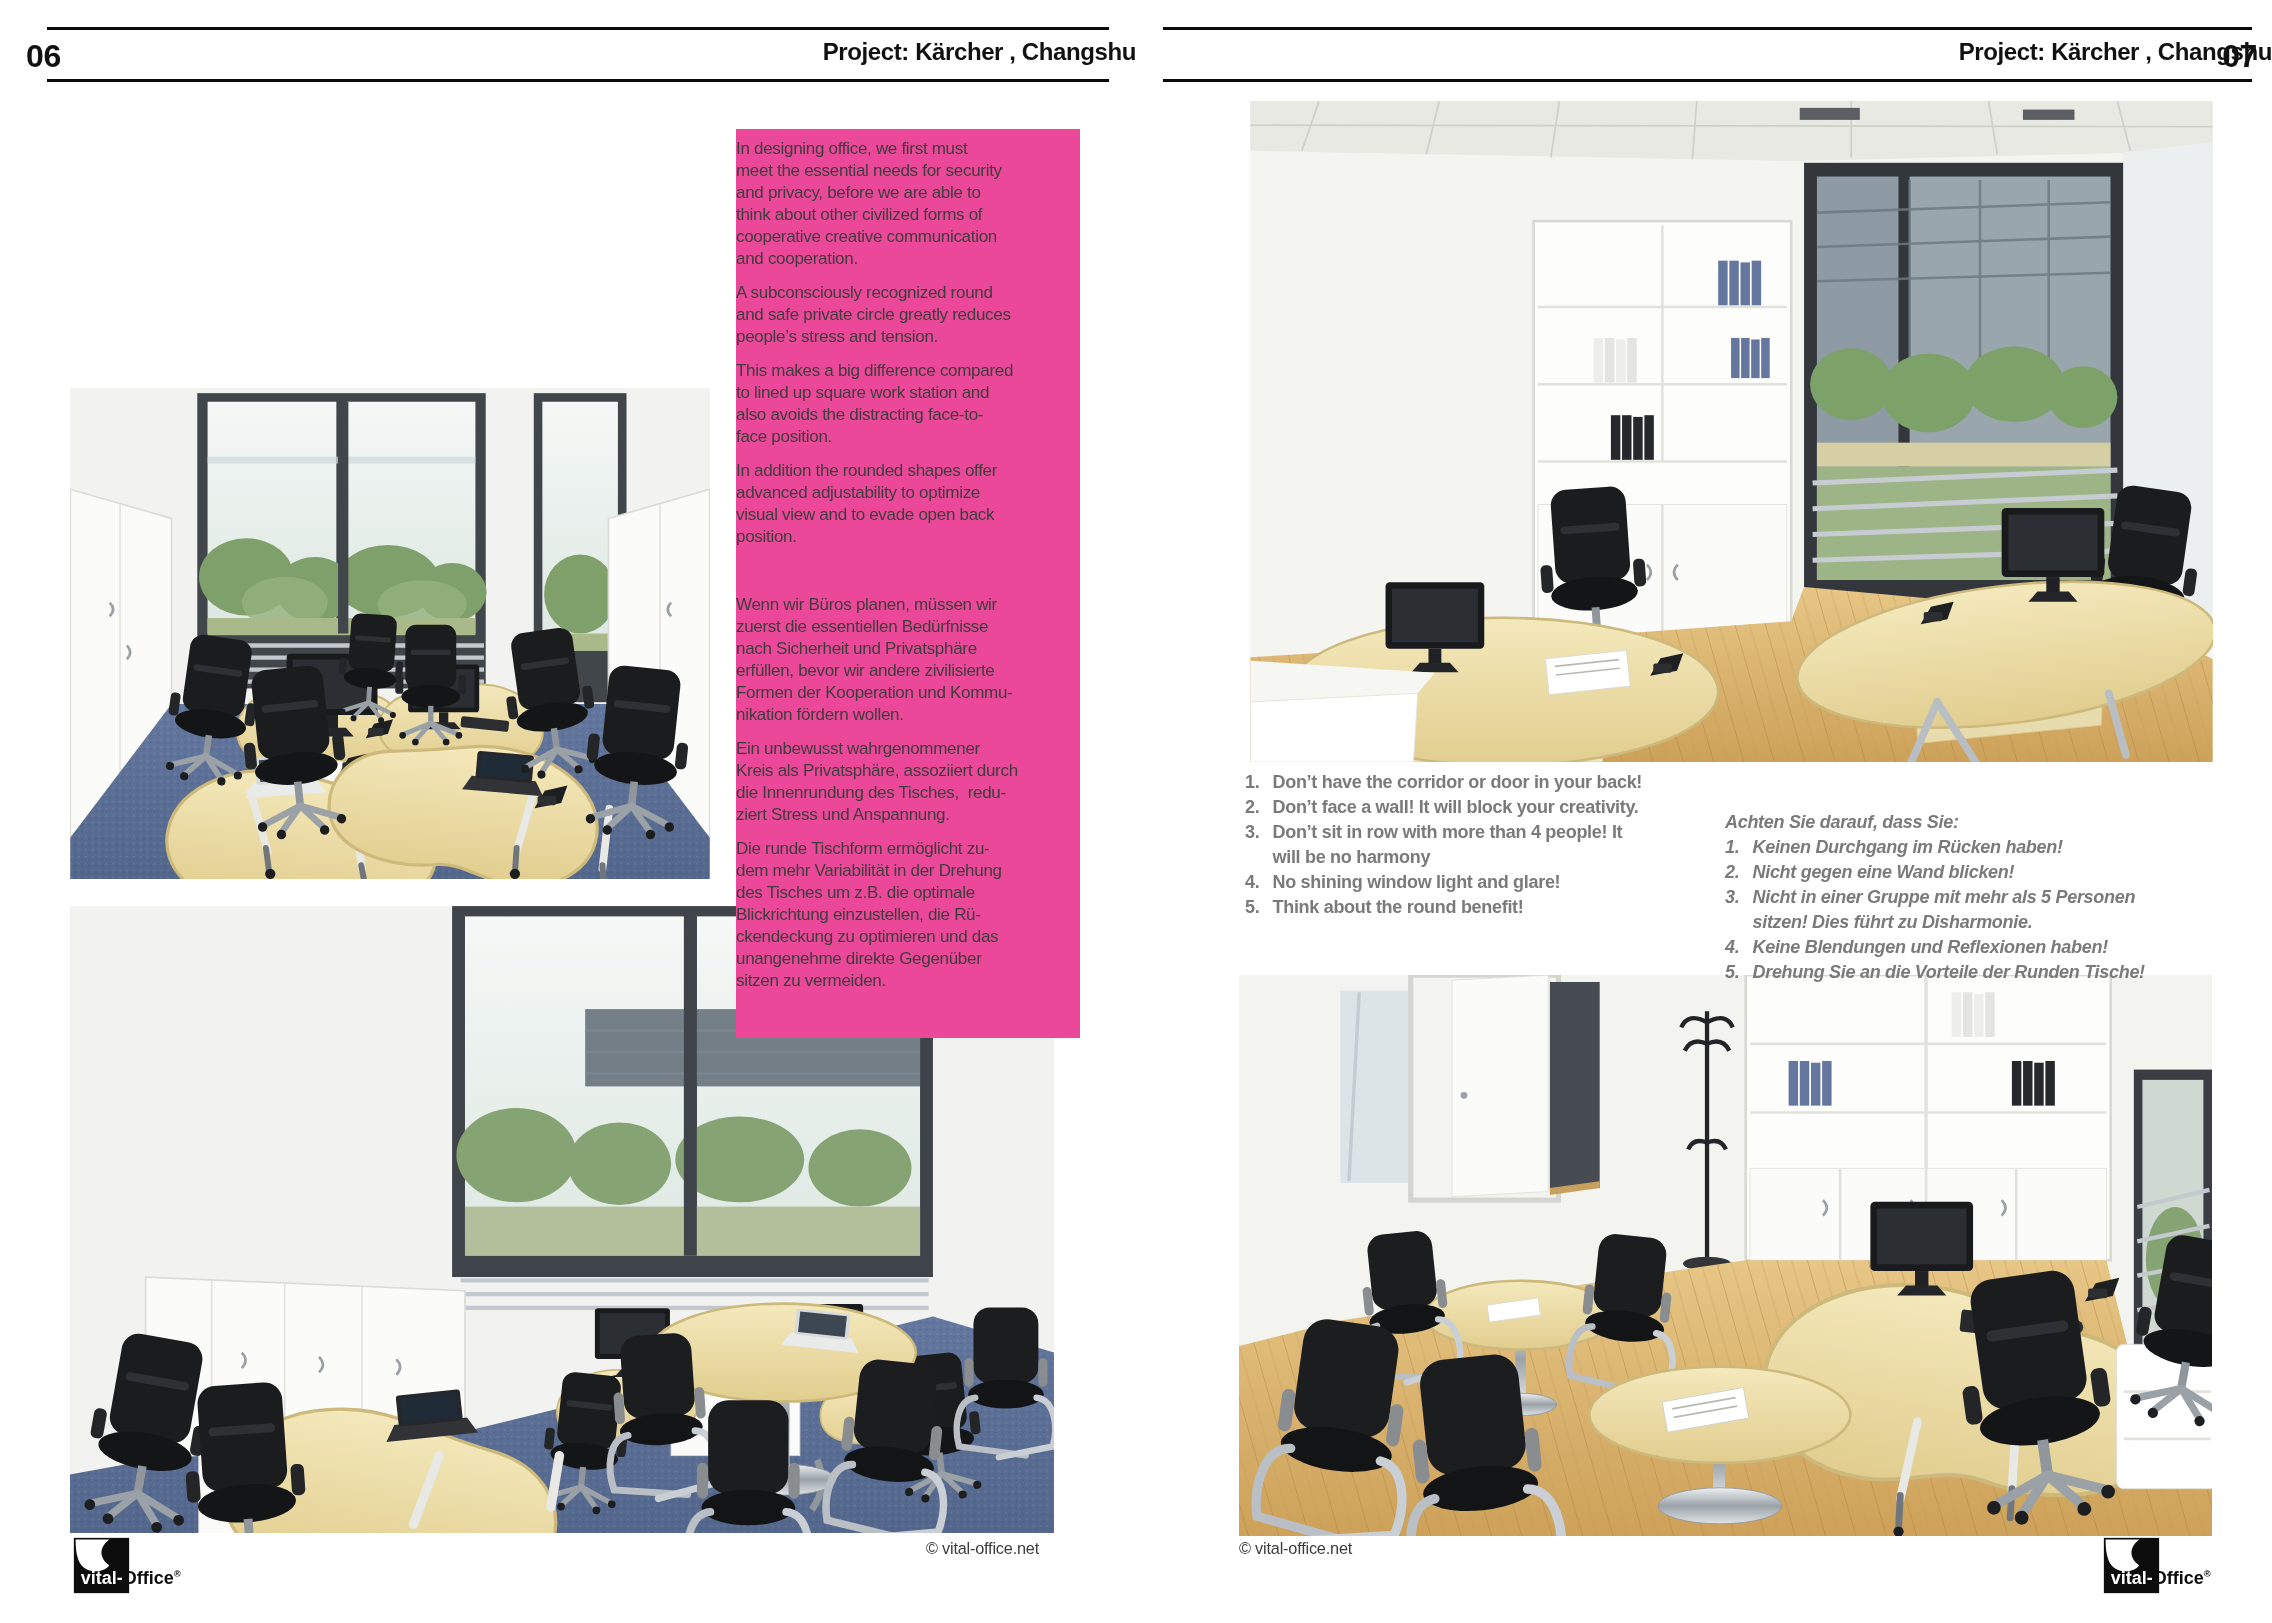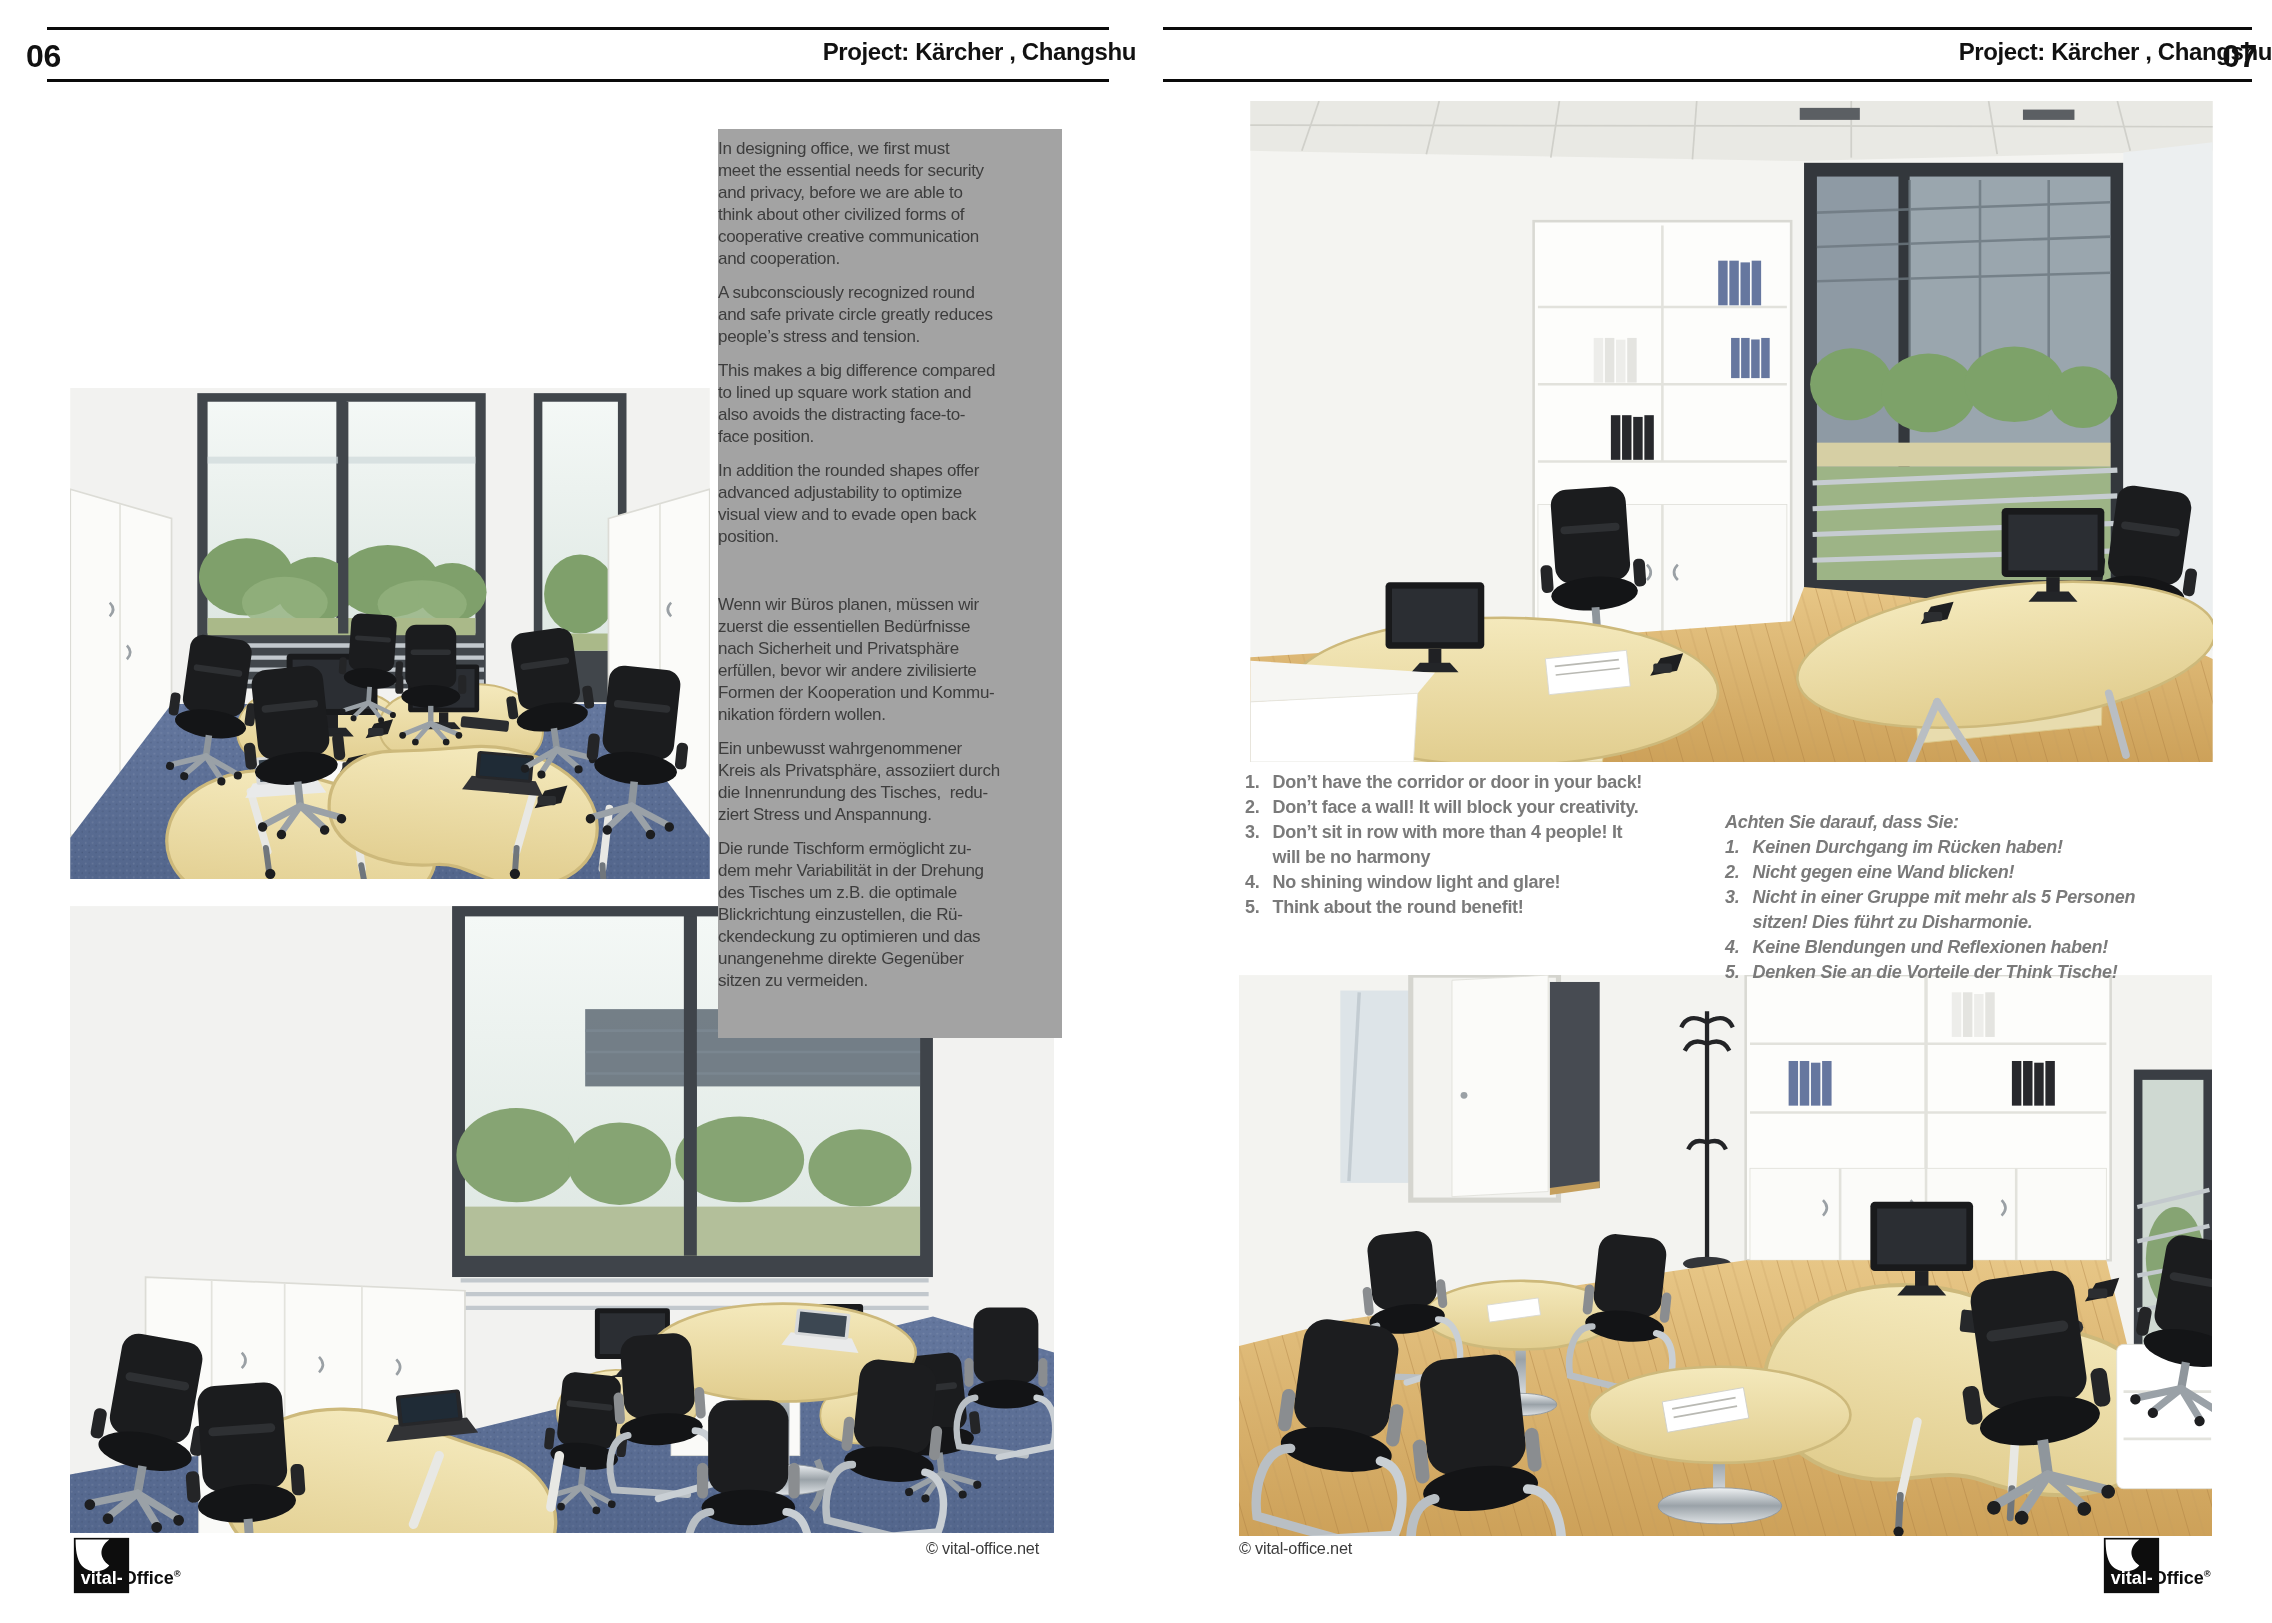--- a/index.html
+++ b/index.html
@@ -1,21 +1,21 @@
 <!DOCTYPE html>
 <html style="font-size:13.7px"><head>
 <meta charset="utf-8">
 <style>
   html,body{margin:0;padding:0;}
   body{width:2273px;height:1623px;position:relative;background:#ffffff;
        font-family:"Liberation Sans",sans-serif;overflow:hidden;}
   .rule{position:absolute;height:3.4px;background:#0a0a0a;}
   .pagenum{position:absolute;top:38px;font-size:32px;font-weight:700;color:#111;letter-spacing:-0.4px;}
   .htitle{position:absolute;top:38px;font-size:24px;font-weight:700;color:#111;text-align:right;letter-spacing:-0.4px;}
-  .col{position:absolute;left:718px;top:129px;width:344px;background:#a3a3a3;z-index:6;padding:8.6px 0 34px 0;}
+  .col{position:absolute;left:736px;top:129px;width:344px;background:#ec4899;z-index:6;padding:8.6px 0 34px 0;}
   .pre{white-space:pre;}
   .col p{margin:0 0 12px 0;font-size:17px;line-height:22px;color:#3d3d3d;letter-spacing:-0.3px;}
   .col p.de0{margin-top:46px;}
   .list{position:absolute;z-index:6;font-size:18px;line-height:25px;font-weight:700;color:#7a7a7a;letter-spacing:-0.3px;}
   .list .li{display:flex;}
   .list .num{width:27.5px;flex:0 0 27.5px;}
   .list-en{left:1245px;top:770px;width:498px;}
   .list-de{left:1725px;top:810px;width:541px;font-style:italic;}
   .copy{position:absolute;font-size:16.3px;color:#3c3c3c;z-index:7;letter-spacing:-0.2px;}
   .copy-left{left:866px;width:173px;text-align:right;top:1539px;}
@@ -598,21 +598,21 @@
       <span class="num">3.</span>
       <span class="txt pre">Nicht in einer Gruppe mit mehr als 5 Personen
 sitzen! Dies führt zu Disharmonie.</span>
     </div>
   <div class="li">
       <span class="num">4.</span>
       <span class="txt pre">Keine Blendungen und Reflexionen haben!</span>
     </div>
   <div class="li">
       <span class="num">5.</span>
-      <span class="txt pre">Denken Sie an die Vorteile der Think Tische!</span>
+      <span class="txt pre">Drehung Sie an die Vorteile der Runden Tische!</span>
     </div>
 </div>
 
 <div class="copy copy-left">© vital-office.net</div>
 <div class="copy copy-right">© vital-office.net</div>
 
 <div class="logo logo-left">
   <svg width="57" height="57" viewBox="0 0 66 66">
     <rect x="1" y="1" width="64" height="64" fill="#0d0d0d"></rect>
     <path d="M3,3 H42 C29,13 31,25 42,33 C33,43 17,41 10,33 C4,26 3,13 3,3 Z" fill="#ffffff"></path>

